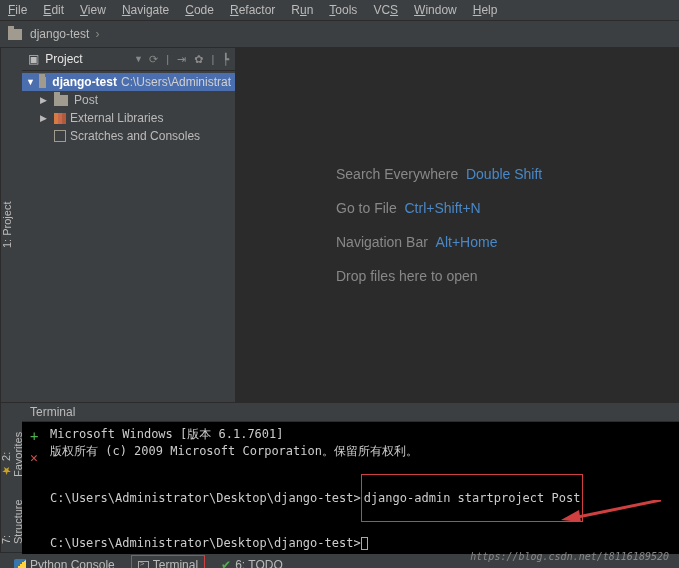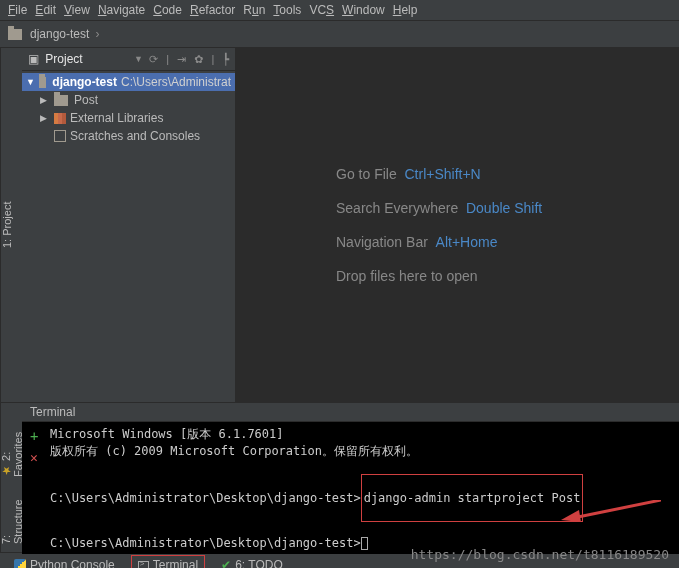--- a/index.html
+++ b/index.html
@@ -6,21 +6,21 @@
 body {
   width: 679px; height: 568px;
   background: #3c3f41;
   font-family: "Segoe UI", Arial, sans-serif;
   font-size: 12px;
   color: #bbbbbb;
   overflow: hidden;
   position: relative;
 }
 .menubar {
-  display: flex; gap: 8px;
+  display: flex; gap: 16px;
   padding: 3px 8px;
   background: #3c3f41;
   border-bottom: 1px solid #2b2b2b;
 }
 .menubar span { color: #bbb; cursor: default; }
 .menubar span u { text-decoration: underline; }
 .breadcrumb {
   display: flex; align-items: center;
   padding: 6px 8px;
   background: #3c3f41;
@@ -173,23 +173,24 @@
 .bottom-tab {
   display: flex; align-items: center; gap: 4px;
   color: #bbb; padding: 2px 6px;
 }
 .bottom-tab.active-box {
   border: 1px solid #d04040;
 }
 .watermark {
   position: absolute;
   right: 10px; bottom: 6px;
-  color: #888; font-size: 13px;
+  color: #888; font-size: 10px;
   font-family: Consolas, monospace;
   pointer-events: none;
+  font-style: italic;
 }
 .py-icon {
   display: inline-flex; width: 12px; height: 12px;
   background: linear-gradient(135deg, #3776ab 50%, #ffd43b 50%);
   border-radius: 2px;
 }
 .term-icon-sm {
   display: inline-block; width: 11px; height: 9px;
   border: 1px solid #aaa; position: relative;
 }
@@ -257,24 +258,24 @@
       </div>
       <div class="tree-row" style="padding-left:32px">
         <span class="scratch-icon"></span>
         <span>Scratches and Consoles</span>
       </div>
     </div>
   </div>
 
   <div class="editor">
     <div class="tip-row">
+      <span>Search Everywhere</span>&nbsp;&nbsp;<span class="shortcut">Double Shift</span>
+    </div>
+    <div class="tip-row">
       <span>Go to File</span>&nbsp;&nbsp;<span class="shortcut">Ctrl+Shift+N</span>
-    </div>
-    <div class="tip-row">
-      <span>Search Everywhere</span>&nbsp;&nbsp;<span class="shortcut">Double Shift</span>
     </div>
     <div class="tip-row">
       <span>Navigation Bar</span>&nbsp;&nbsp;<span class="shortcut">Alt+Home</span>
     </div>
     <div class="tip-row">
       <span>Drop files here to open</span>
     </div>
   </div>
 </div>
 

